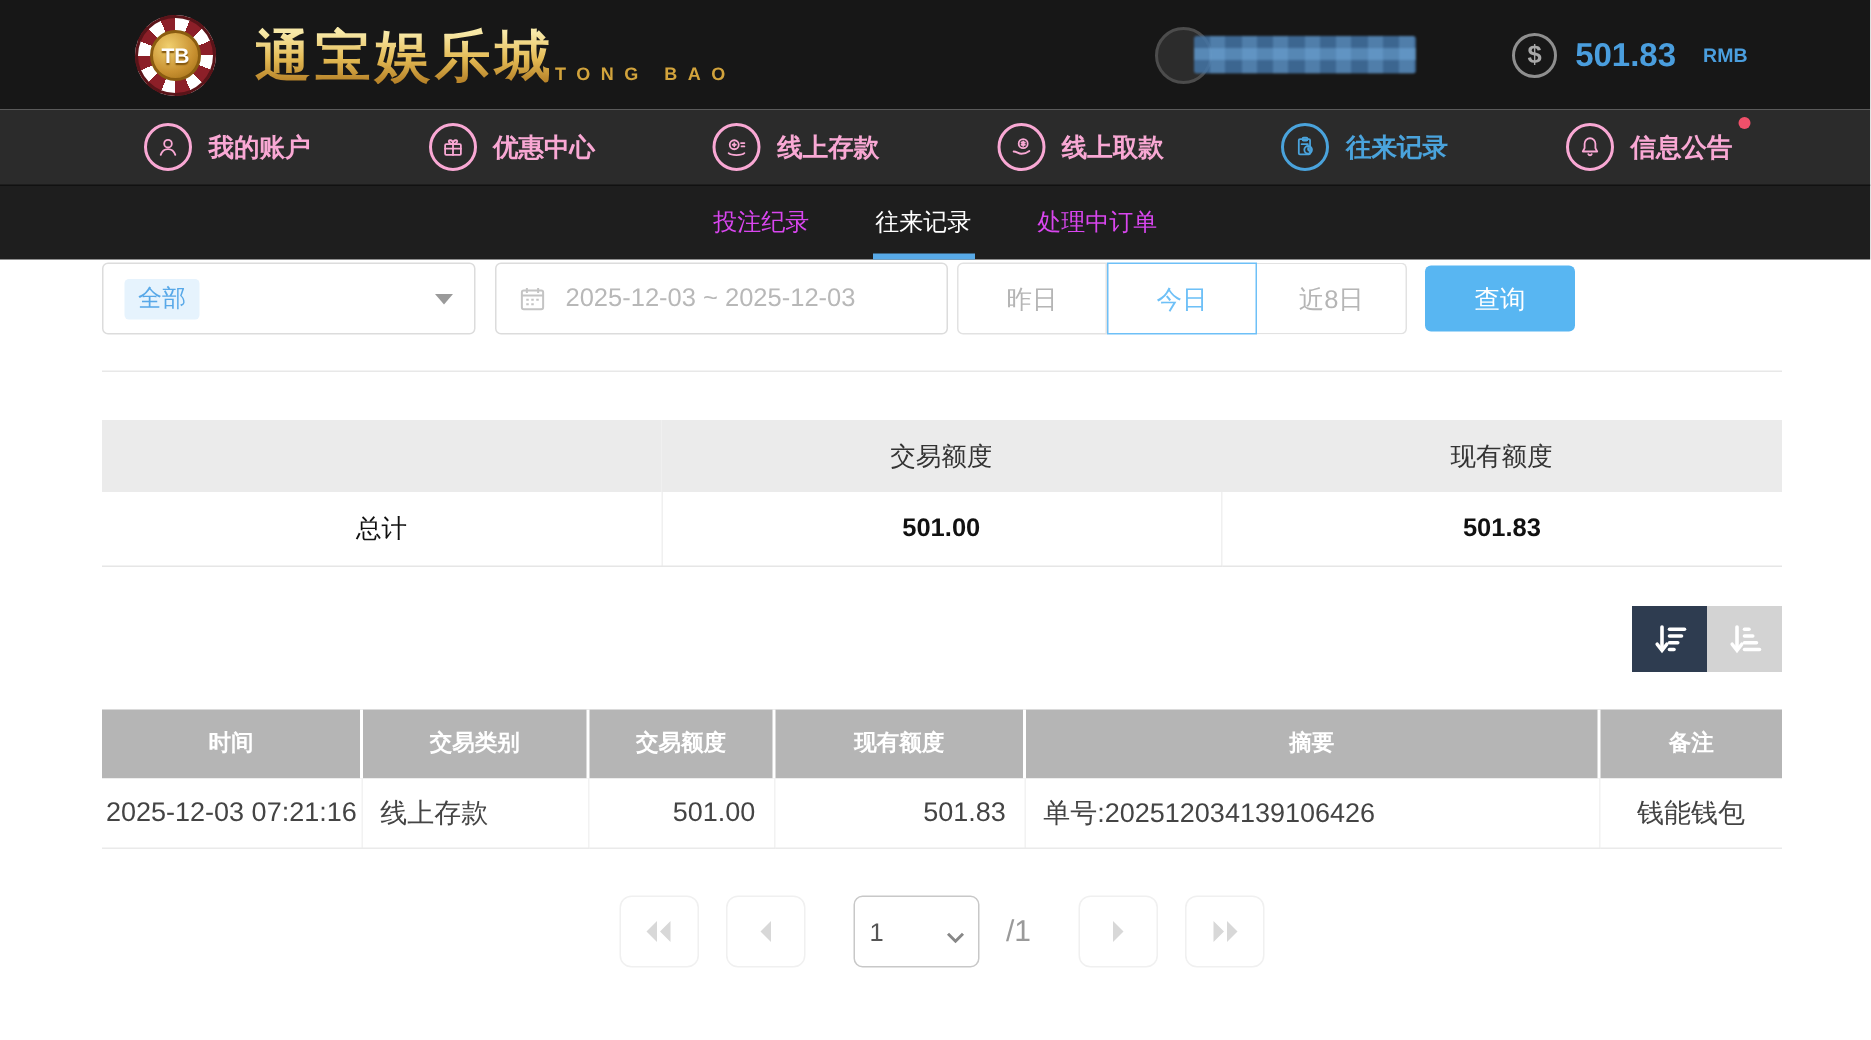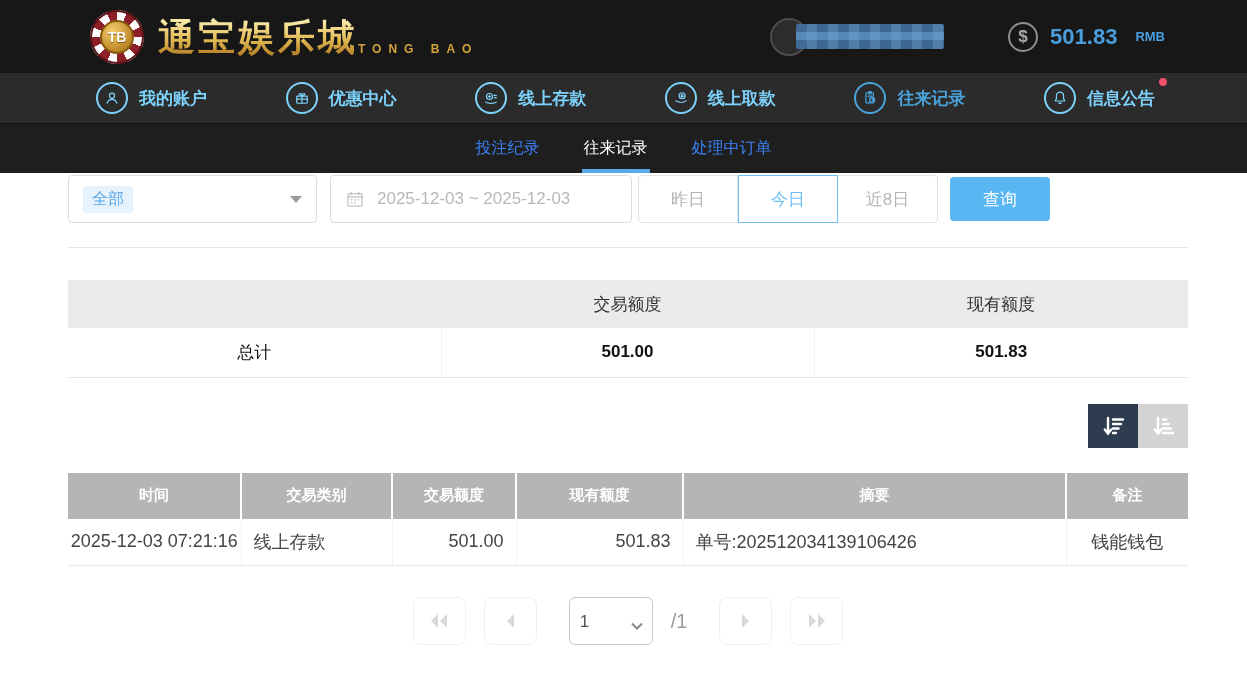--- a/index.html
+++ b/index.html
@@ -1,21 +1,21 @@
 <!DOCTYPE html>
 <html><head>
 <meta charset="utf-8">
 <style>
   * { margin:0; padding:0; box-sizing:border-box; }
   body { background:#fff; }
   .page { width:1247px; height:693px; background:#fff; font-family:"Liberation Sans",sans-serif; overflow:hidden; position:relative; }
 
   
   .topbar { height:73px; background:#171717; display:flex; align-items:center; justify-content:space-between; padding:0 82px 0 90px; }
-  .logo { display:flex; align-items:center; gap:14px; cursor:pointer; }
+  .logo { display:flex; align-items:center; gap:26px; cursor:pointer; }
   .chip { width:54px; height:54px; border-radius:50%;
           background:conic-gradient(#fff 0 22deg,#8c1f28 22deg 45deg,#fff 45deg 67deg,#8c1f28 67deg 90deg,#fff 90deg 112deg,#8c1f28 112deg 135deg,#fff 135deg 157deg,#8c1f28 157deg 180deg,#fff 180deg 202deg,#8c1f28 202deg 225deg,#fff 225deg 247deg,#8c1f28 247deg 270deg,#fff 270deg 292deg,#8c1f28 292deg 315deg,#fff 315deg 337deg,#8c1f28 337deg 360deg);
           display:flex; align-items:center; justify-content:center; box-shadow:0 0 0 2px #5a1419 inset; }
   .chip-inner { width:34px; height:34px; border-radius:50%; background:radial-gradient(circle at 35% 30%, #f0cf6e, #c89030 60%, #9a6a14);
           border:2px solid #8a5c10; display:flex; align-items:center; justify-content:center;
           color:#fff; font-weight:bold; font-size:14px; text-shadow:0 1px 1px #7a4e08; }
   .logo-text { display:flex; flex-direction:row; align-items:flex-end; }
   .logo-title { font-family:"DejaVu Serif",serif; font-weight:bold; font-size:37px; line-height:38px; letter-spacing:3px;
           background:linear-gradient(180deg,#f8e9a8 10%,#e4bb55 55%,#b8842a 95%); -webkit-background-clip:text; background-clip:text; color:transparent; }
   .logo-sub { font-size:12px; font-weight:bold; letter-spacing:7px; color:#d2a33c; margin-top:-4px; margin-right:4px; }
@@ -29,29 +29,29 @@
             repeating-linear-gradient(90deg, rgba(56,104,156,.55) 0 11px, rgba(120,170,215,.75) 11px 21px);
           filter:blur(.6px); }
   .balance { display:flex; align-items:center; gap:12px; }
   .dollar-circle { width:30px; height:30px; border-radius:50%; border:2px solid #8f8f8f; color:#a8a8a8;
           display:flex; align-items:center; justify-content:center; font-size:17px; font-weight:bold; }
   .balance-amt { color:#4a9ede; font-size:22px; font-weight:bold; }
   .balance-cur { color:#4a9ede; font-size:13px; font-weight:bold; margin-left:6px; }
 
   
   .navbar { height:51px; background:#2b2b2b; border-bottom:1px solid #111; display:flex; align-items:center; justify-content:space-between; padding:0 92px 0 96px; }
-  .nav-item { display:flex; align-items:center; gap:11px; color:#7dd3fc; font-size:17px; font-weight:bold; cursor:pointer; position:relative; }
+  .nav-item { display:flex; align-items:center; gap:11px; color:#f9a8d4; font-size:17px; font-weight:bold; cursor:pointer; position:relative; }
   .nav-item.active { color:#4aa3dc; }
   .icon-circle { width:32px; height:32px; border-radius:50%; border:2px solid currentColor; display:flex; align-items:center; justify-content:center; }
   .icon-circle svg { stroke:currentColor; fill:none; stroke-width:1.6; stroke-linecap:round; stroke-linejoin:round; }
   .nav-dot { position:absolute; top:-4px; right:-12px; width:8px; height:8px; border-radius:50%; background:#f0506a; }
 
   
   .tabbar { height:49px; background:#1e1e1e; display:flex; align-items:stretch; justify-content:center; gap:40px; }
-  .tab { display:flex; align-items:center; color:#3b82f6; font-size:16px; cursor:pointer; position:relative; padding:0 2px; }
+  .tab { display:flex; align-items:center; color:#d946ef; font-size:16px; cursor:pointer; position:relative; padding:0 2px; }
   .tab.active { color:#fff; }
   .tab .underline { position:absolute; left:0; right:0; bottom:0; height:4px; background:#58aae8; }
 
   
   .content { padding:0 59px 0 68px; }
 
   .filter-row { margin-top:2px; display:flex; align-items:center; height:48px; }
   .type-select { width:249px; height:48px; border:1px solid #dcdcdc; border-radius:4px; display:flex; align-items:center; justify-content:space-between; padding:0 14px; cursor:pointer; background:#fff; }
   .type-tag { background:#e6f3fd; color:#58a8e8; font-size:16px; padding:3px 9px; border-radius:3px; }
   .caret-down { width:0; height:0; border-left:6px solid transparent; border-right:6px solid transparent; border-top:7px solid #9a9a9a; }

